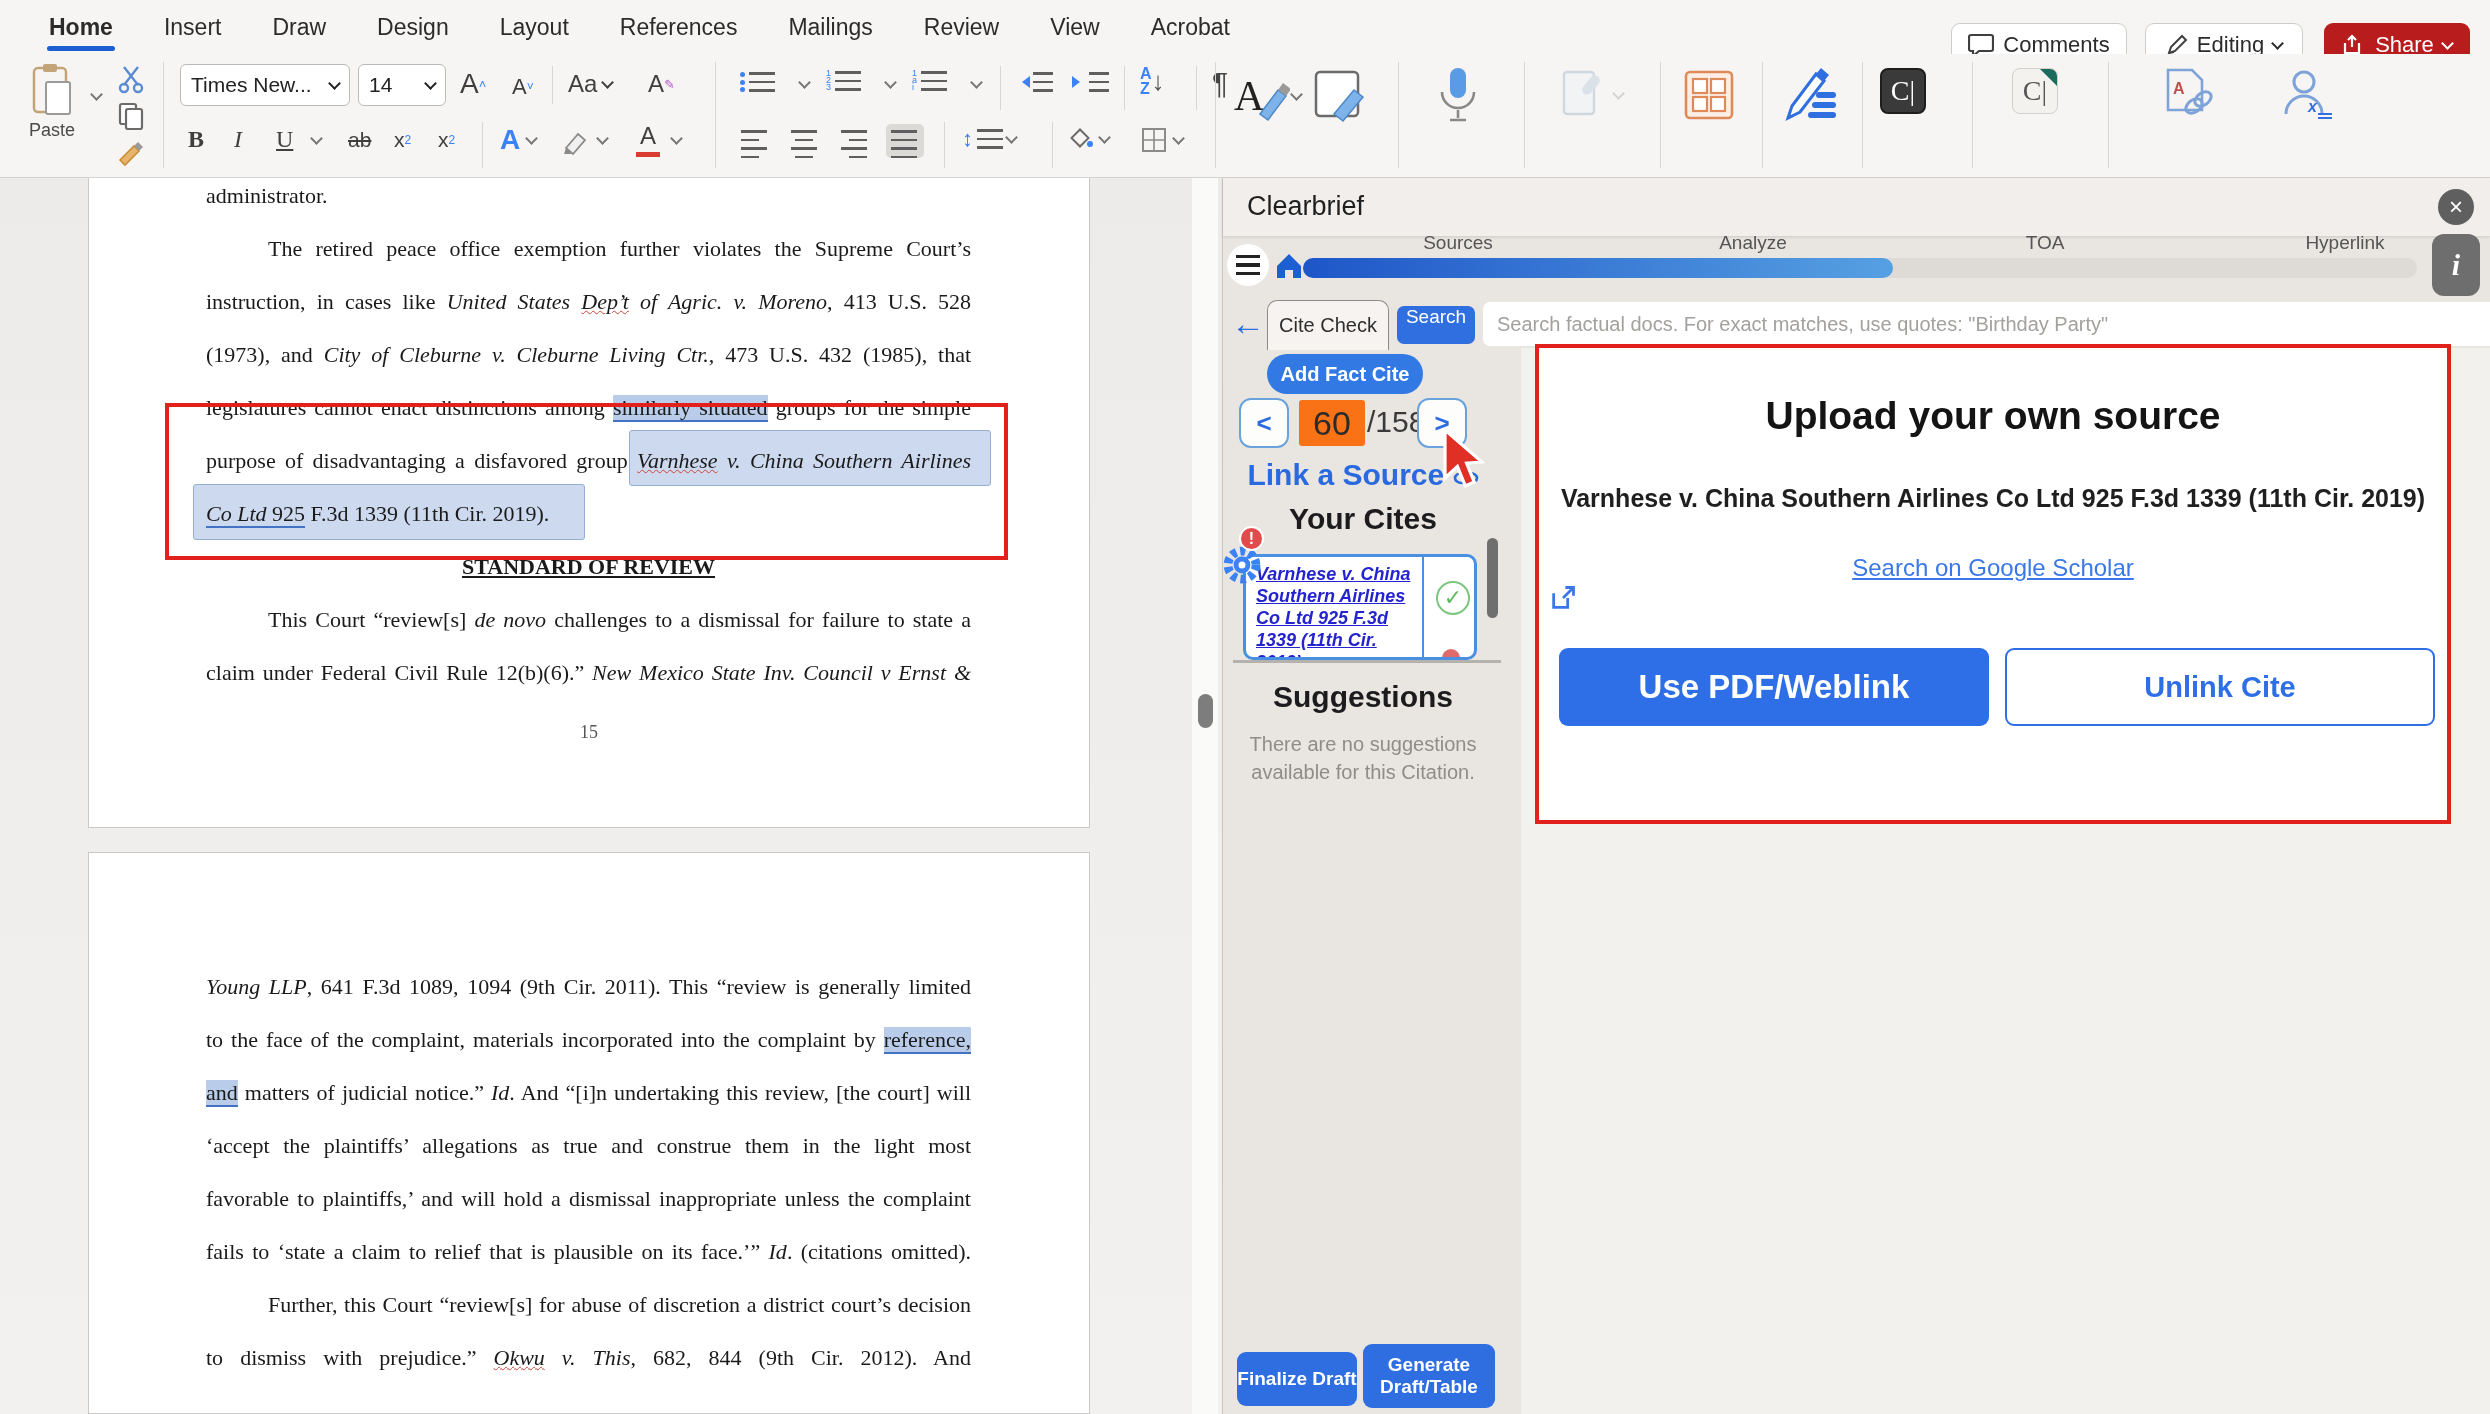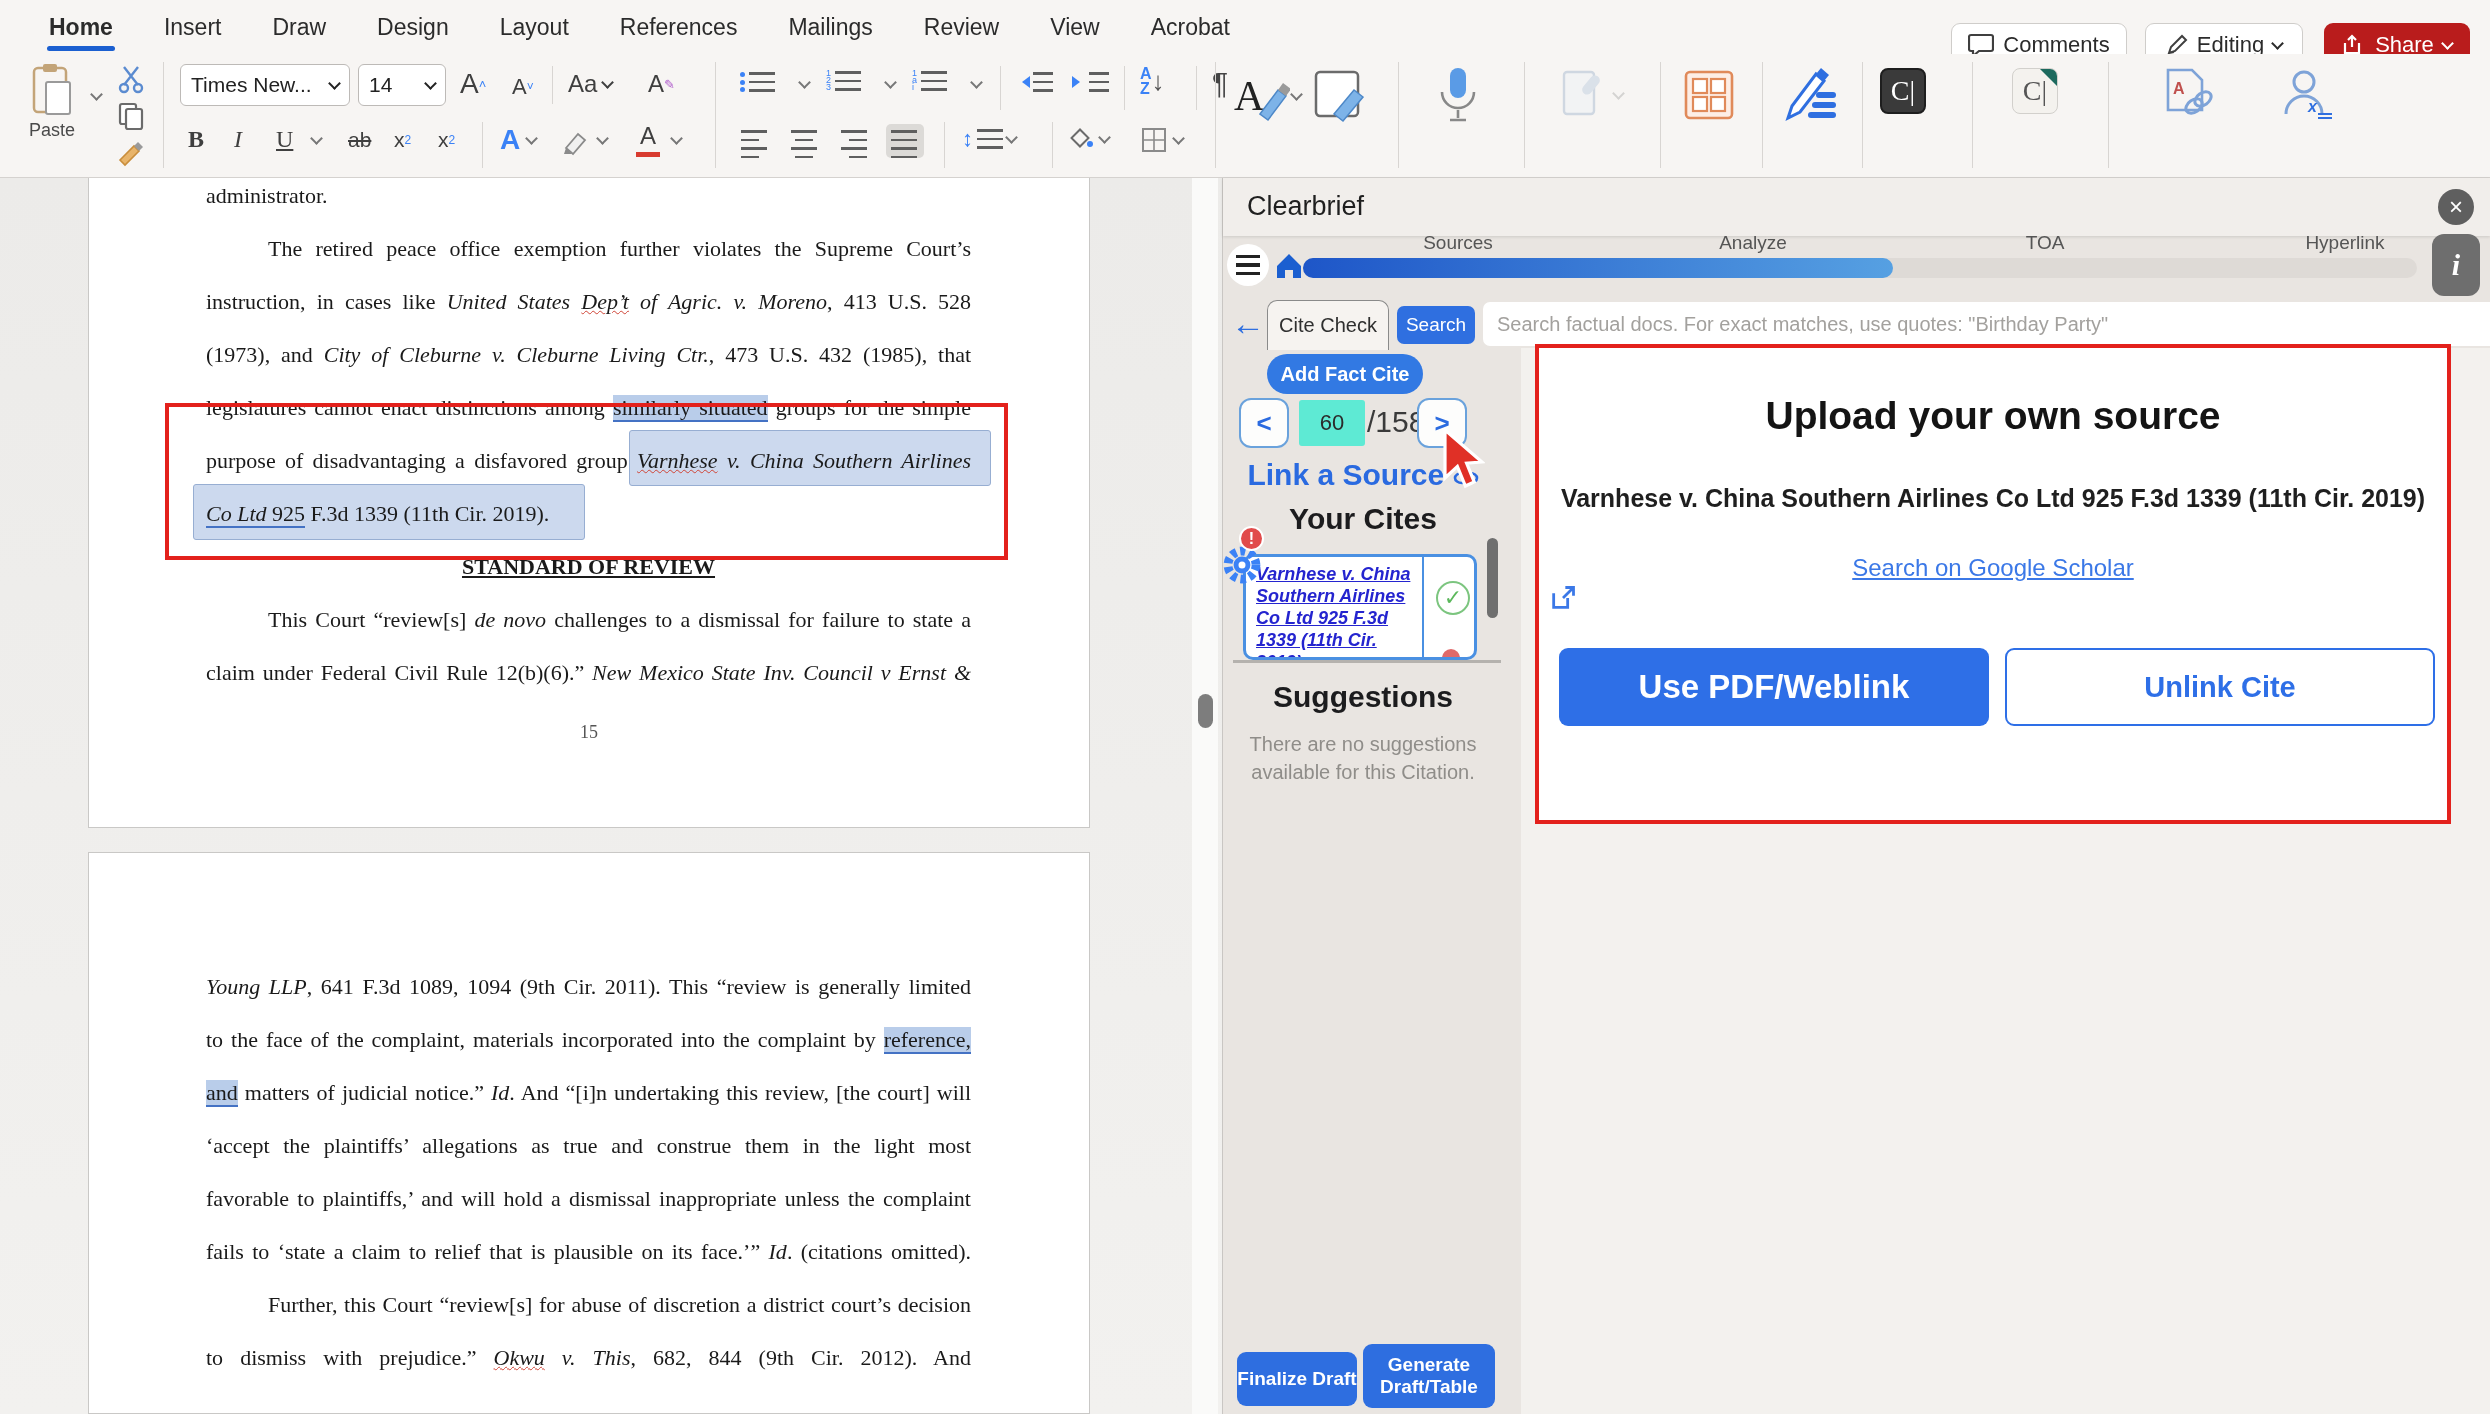--- a/index.html
+++ b/index.html
@@ -56,28 +56,28 @@
   #panel-title .t{position:absolute;left:24px;top:13px;font-size:27px;color:#1f1f1f;}
   #panel-close{position:absolute;right:16px;top:11px;width:36px;height:36px;border-radius:50%;background:#5f5f5f;color:#fff;font-size:24px;display:flex;align-items:center;justify-content:center;}
   .prog-label{position:absolute;top:54px;font-size:19px;color:#555;transform:translateX(-50%);}
   #prog-track{position:absolute;left:80px;top:80px;width:1114px;height:20px;border-radius:10px;background:#dedad6;}
   #prog-fill{height:100%;border-radius:10px;background:linear-gradient(to right,#1e56c8,#56a0e2);}
   #hamb{position:absolute;left:4px;top:66px;width:42px;height:42px;border-radius:50%;background:#fff;display:flex;flex-direction:column;justify-content:center;gap:5px;padding:0 9px;}
   #hamb i{height:3.5px;background:#222;}
   #info-btn{position:absolute;right:10px;top:56px;width:48px;height:62px;border-radius:12px;background:#6e6e6e;color:#fff;display:flex;align-items:center;justify-content:center;font-family:"Liberation Serif",serif;font-style:italic;font-size:30px;font-weight:bold;}
   #back-arrow{position:absolute;left:8px;top:126px;font-size:34px;color:#2f6fe0;font-weight:bold;}
   #citecheck-tab{position:absolute;left:44px;top:122px;width:122px;height:50px;background:#f6f3f0;border:1.5px solid #8a8a8a;border-bottom:none;border-radius:10px 10px 0 0;display:flex;align-items:center;justify-content:center;font-size:20px;color:#2f2f2f;}
-  #search-btn{position:absolute;left:174px;top:128px;width:78px;height:38px;background:#2f6fe0;border-radius:7px;color:#fff;font-size:19px;display:flex;align-items:center;justify-content:center;}
+  #search-btn{position:absolute;left:174px;top:128px;width:78px;height:38px;background:#2f6fe0;border-radius:7px;color:#fff;font-size:19px;display:flex;justify-content:center;}
   #search-input{position:absolute;left:260px;top:124px;width:1100px;height:44px;border:none;border-radius:7px;background:#fff;font-size:20px;padding:0 14px;color:#333;font-family:"Liberation Sans",sans-serif;}
   #search-input::placeholder{color:#a3a19e;}
   #right-bg{position:absolute;left:298px;top:170px;width:970px;height:1066px;background:#f3f1ee;}
   
   #addfact{position:absolute;left:44px;top:176px;width:156px;height:40px;border-radius:20px;background:#3279e3;color:#fff;font-size:20px;font-weight:bold;display:flex;align-items:center;justify-content:center;}
   .navbtn{position:absolute;top:220px;width:50px;height:50px;background:#fdfdfc;border:2.5px solid #6aa2dc;border-radius:12px;color:#2b2b2b;font-size:26px;font-weight:bold;display:flex;align-items:center;justify-content:center;}
-  #counter-box{position:absolute;left:76px;top:222px;width:66px;height:46px;background:#5eead4;border-radius:3px;display:flex;align-items:center;justify-content:center;font-size:22px;color:#2b2b2b;}
+  #counter-box{position:absolute;left:76px;top:222px;width:66px;height:46px;background:#f97316;border-radius:3px;display:flex;align-items:center;justify-content:center;font-size:34px;color:#2b2b2b;}
   #counter-total{position:absolute;left:144px;top:227px;font-size:30px;color:#3a3a3a;}
   #link-source{position:absolute;left:20px;top:280px;width:240px;text-align:center;font-size:30px;font-weight:bold;color:#2a6ae0;}
   #your-cites{position:absolute;left:0px;top:324px;width:280px;text-align:center;font-size:30px;font-weight:bold;color:#1c1c1e;}
   #cite-card{position:absolute;left:20px;top:376px;width:234px;height:106px;background:#fff;border:3px solid #4a90e2;border-radius:10px;overflow:hidden;}
   #cite-card .txt{position:absolute;left:10px;top:6px;width:162px;font-size:18px;line-height:22px;font-weight:bold;font-style:italic;text-decoration:underline;color:#2424cf;}
   #cite-card .divider{position:absolute;left:176px;top:0;width:2px;height:100%;background:#4a90e2;}
   #cite-check-circle{position:absolute;left:190px;top:24px;width:34px;height:34px;border:2.5px solid #7cc57f;border-radius:50%;color:#5cb85c;font-size:22px;display:flex;align-items:center;justify-content:center;}
   #cite-red-dot{position:absolute;left:196px;top:92px;width:18px;height:18px;border-radius:50%;background:#e06a6a;}
   #gear-wrap{position:absolute;left:-2px;top:366px;width:42px;height:42px;}
   #alert-badge{position:absolute;left:16px;top:348px;width:25px;height:25px;border-radius:50%;background:#e14b4b;border:2px solid #fff;color:#fff;font-size:16px;font-weight:bold;display:flex;align-items:center;justify-content:center;}

